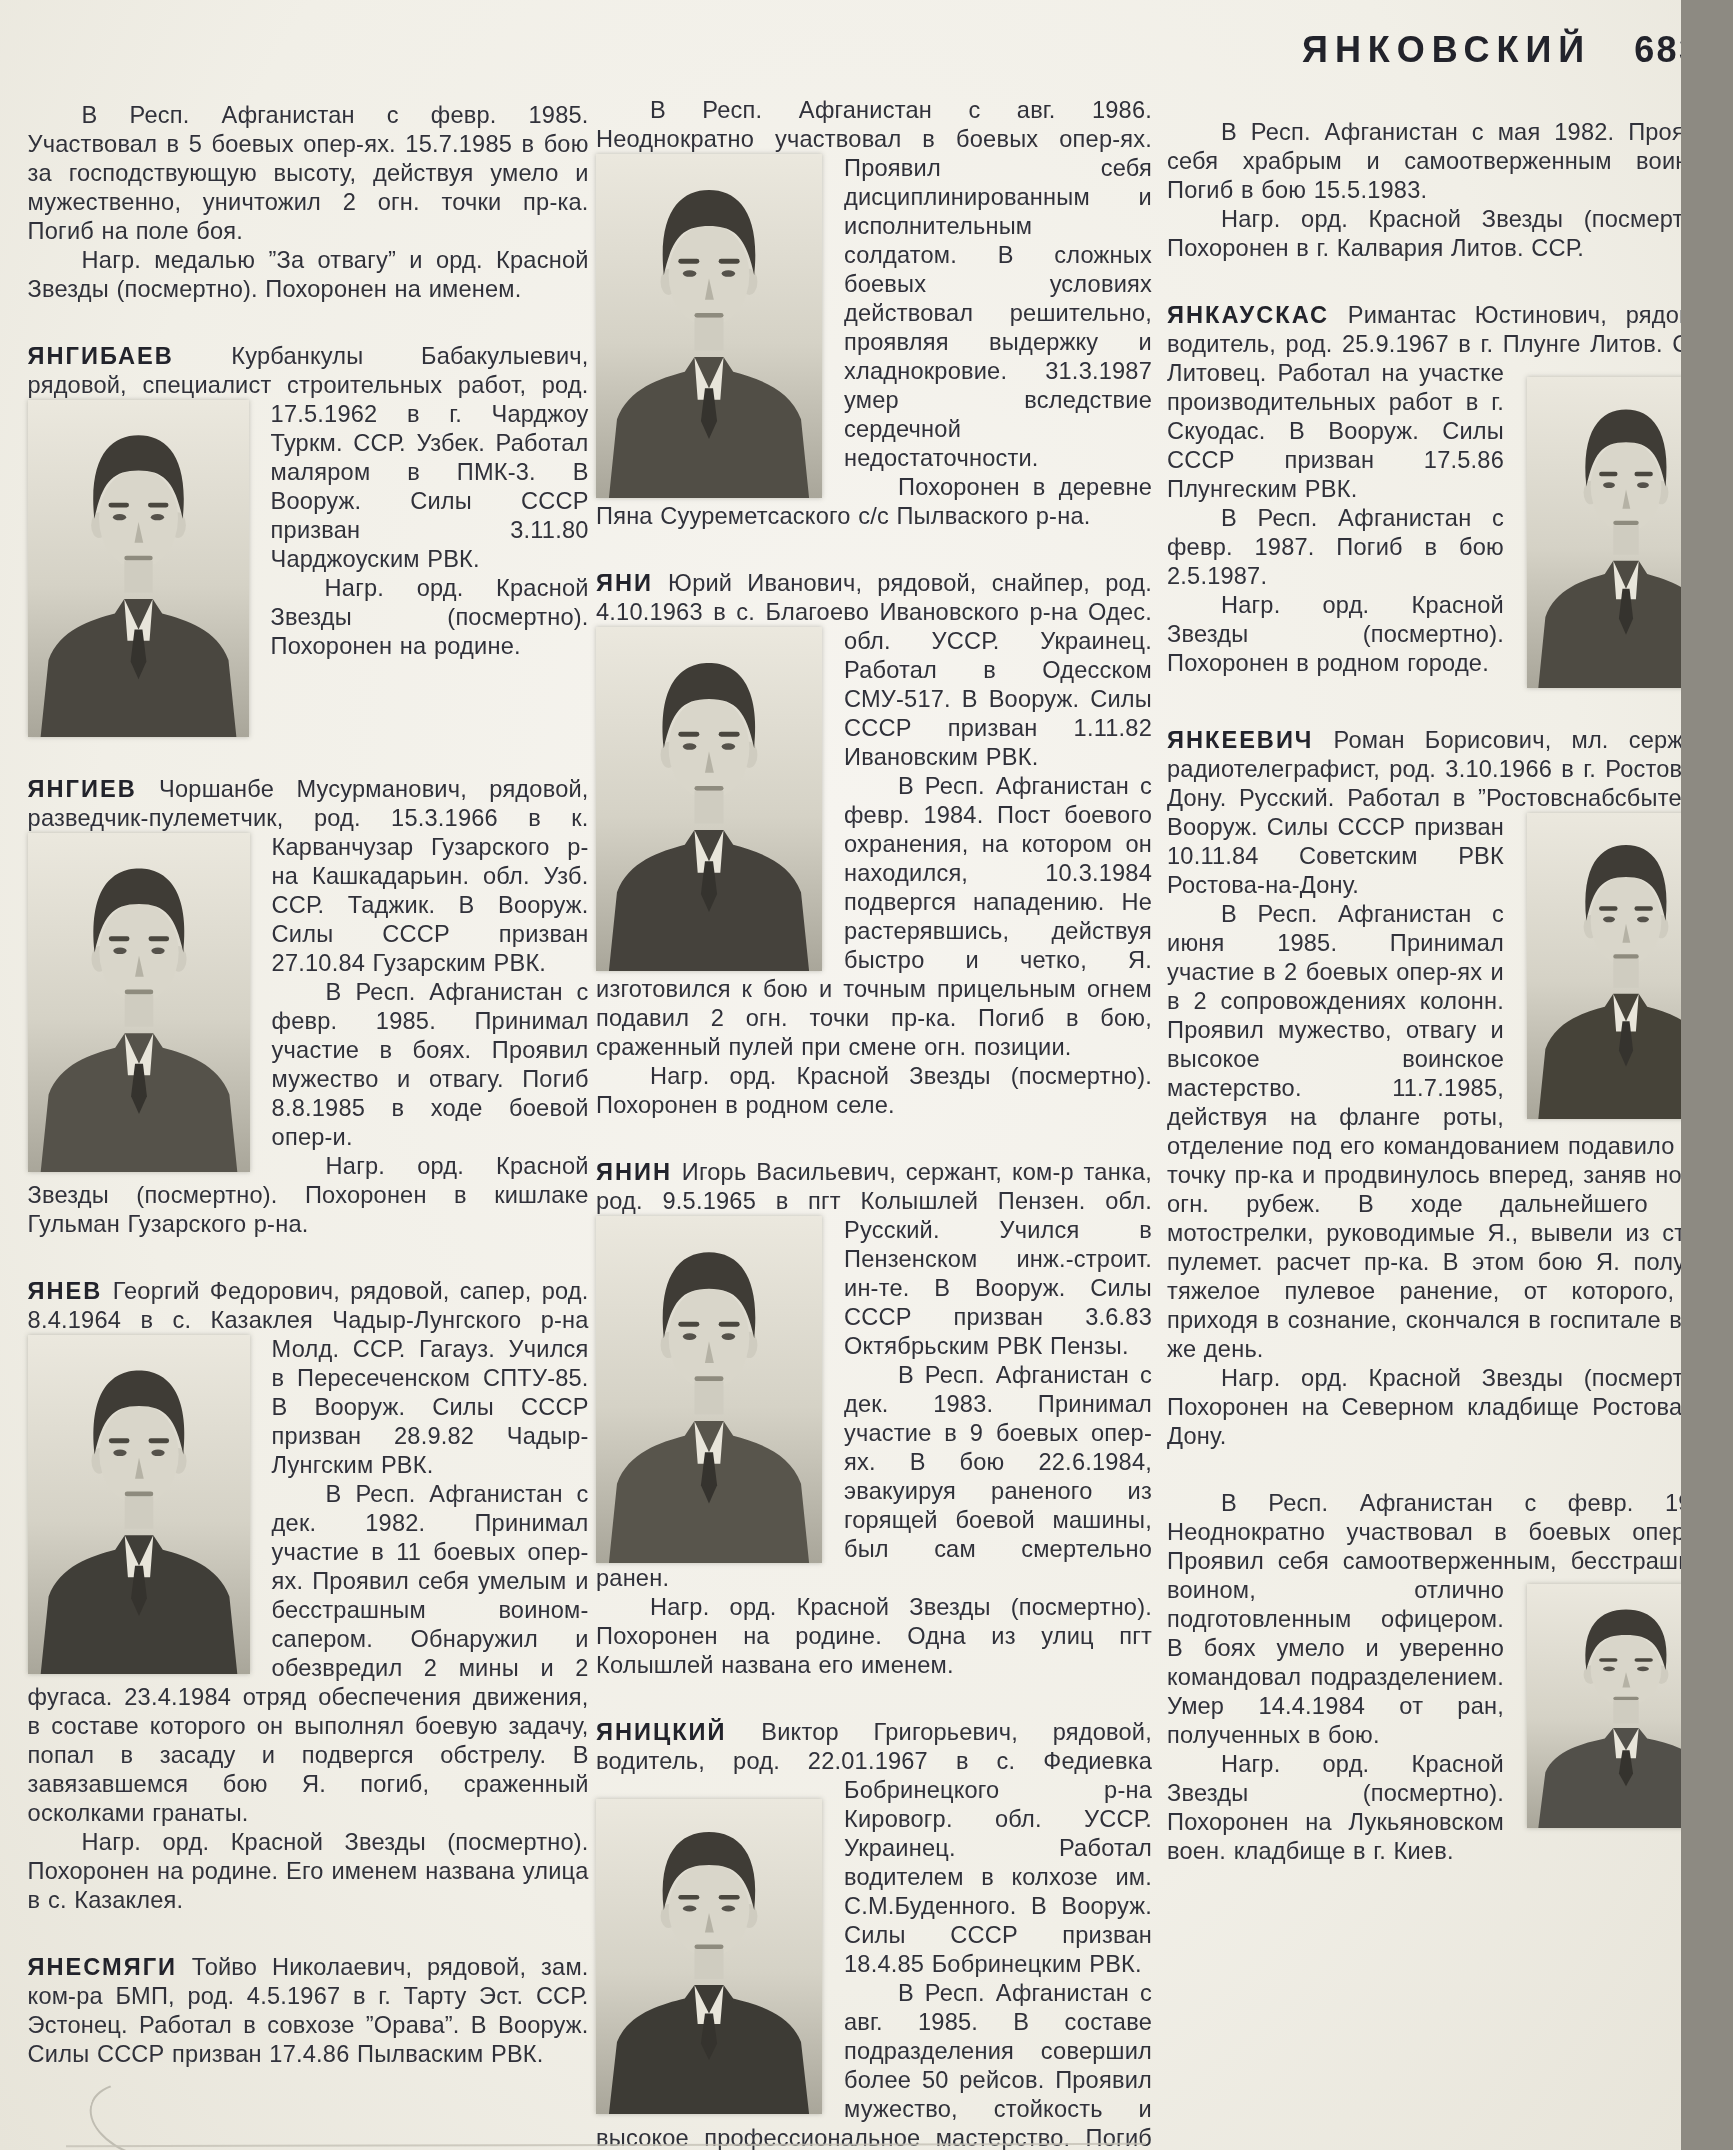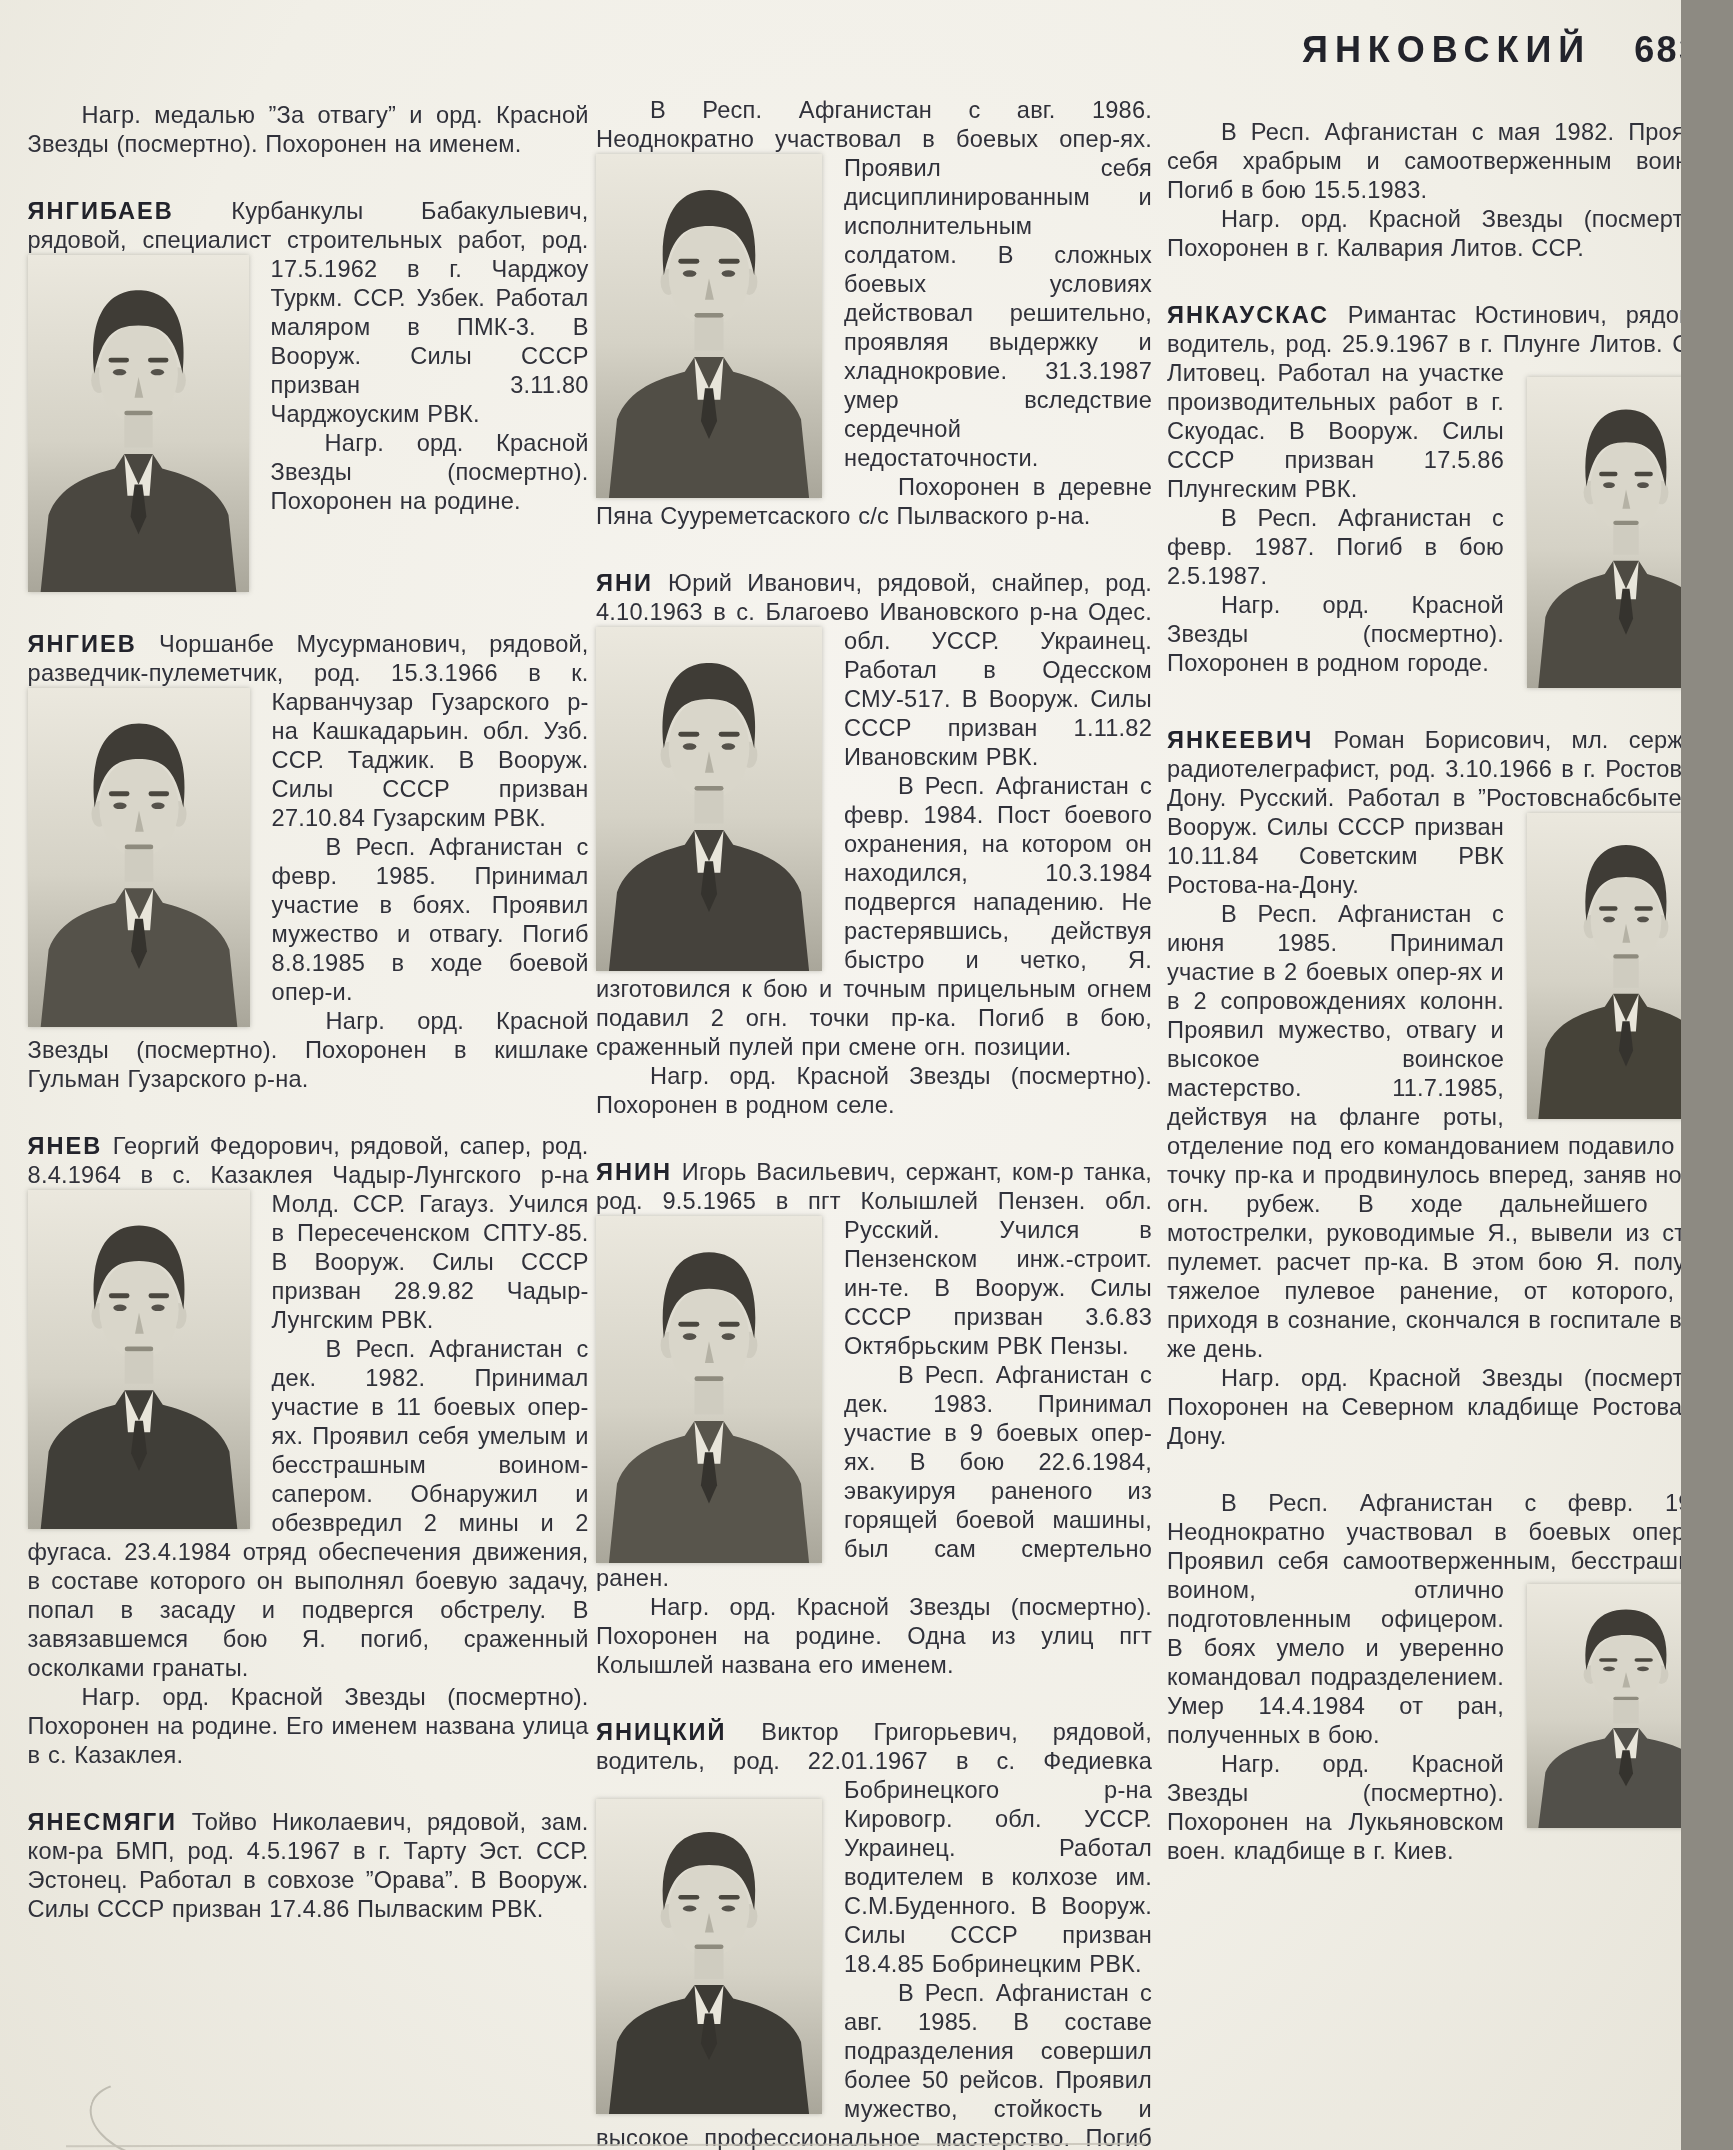--- a/index.html
+++ b/index.html
@@ -163,20 +163,21 @@
               <path d="M67.5 143 L72.5 143 L75 163 L70 174 L65 163 Z" fill="#35332e"></path>
             </svg>
           </div>
         </div>
         <p class="para">В Респ. Афганистан с февр. 1983. Неоднократно участвовал в боевых опер-ях. Проявил себя самоотверженным, бесстрашным воином, отлично подготовленным офицером. В боях умело и уверенно командовал подразделением. Умер 14.4.1984 от ран, полученных в бою.</p>
         <p class="para">Нагр. орд. Красной Звезды (посмертно). Похоронен на Лукьяновском воен. кладбище в г. Киев.</p>
       </div>
     </div>
   <div class="col col-1">
       <div class="block">
+        <p class="para">В Респ. Афганистан с февр. 1985. Участвовал в 5 боевых опер-ях. 15.7.1985 в бою за господствующую высоту, действуя умело и мужественно, уничтожил 2 огн. точки пр-ка. Погиб на поле боя.</p>
         <p class="para">Нагр. медалью ”За отвагу” и орд. Красной Звезды (посмертно). Похоронен на именем.</p>
       </div>
       <div class="block">
         <div class="photo-float left" style="width: 243px; height: 395px; shape-outside: inset(58px 0px 0px);">
           <div class="photo" style="width: 221px; height: 337px; top: 58px; left: 0px;">
             <svg viewBox="0 0 140 210" preserveAspectRatio="none" xmlns="http://www.w3.org/2000/svg">
               <defs>
                 <linearGradient id="pg0" x1="0" y1="0" x2="0" y2="1">
                   <stop offset="0" stop-color="#ebe8de"></stop>
                   <stop offset="0.55" stop-color="#d5d2c6"></stop>

